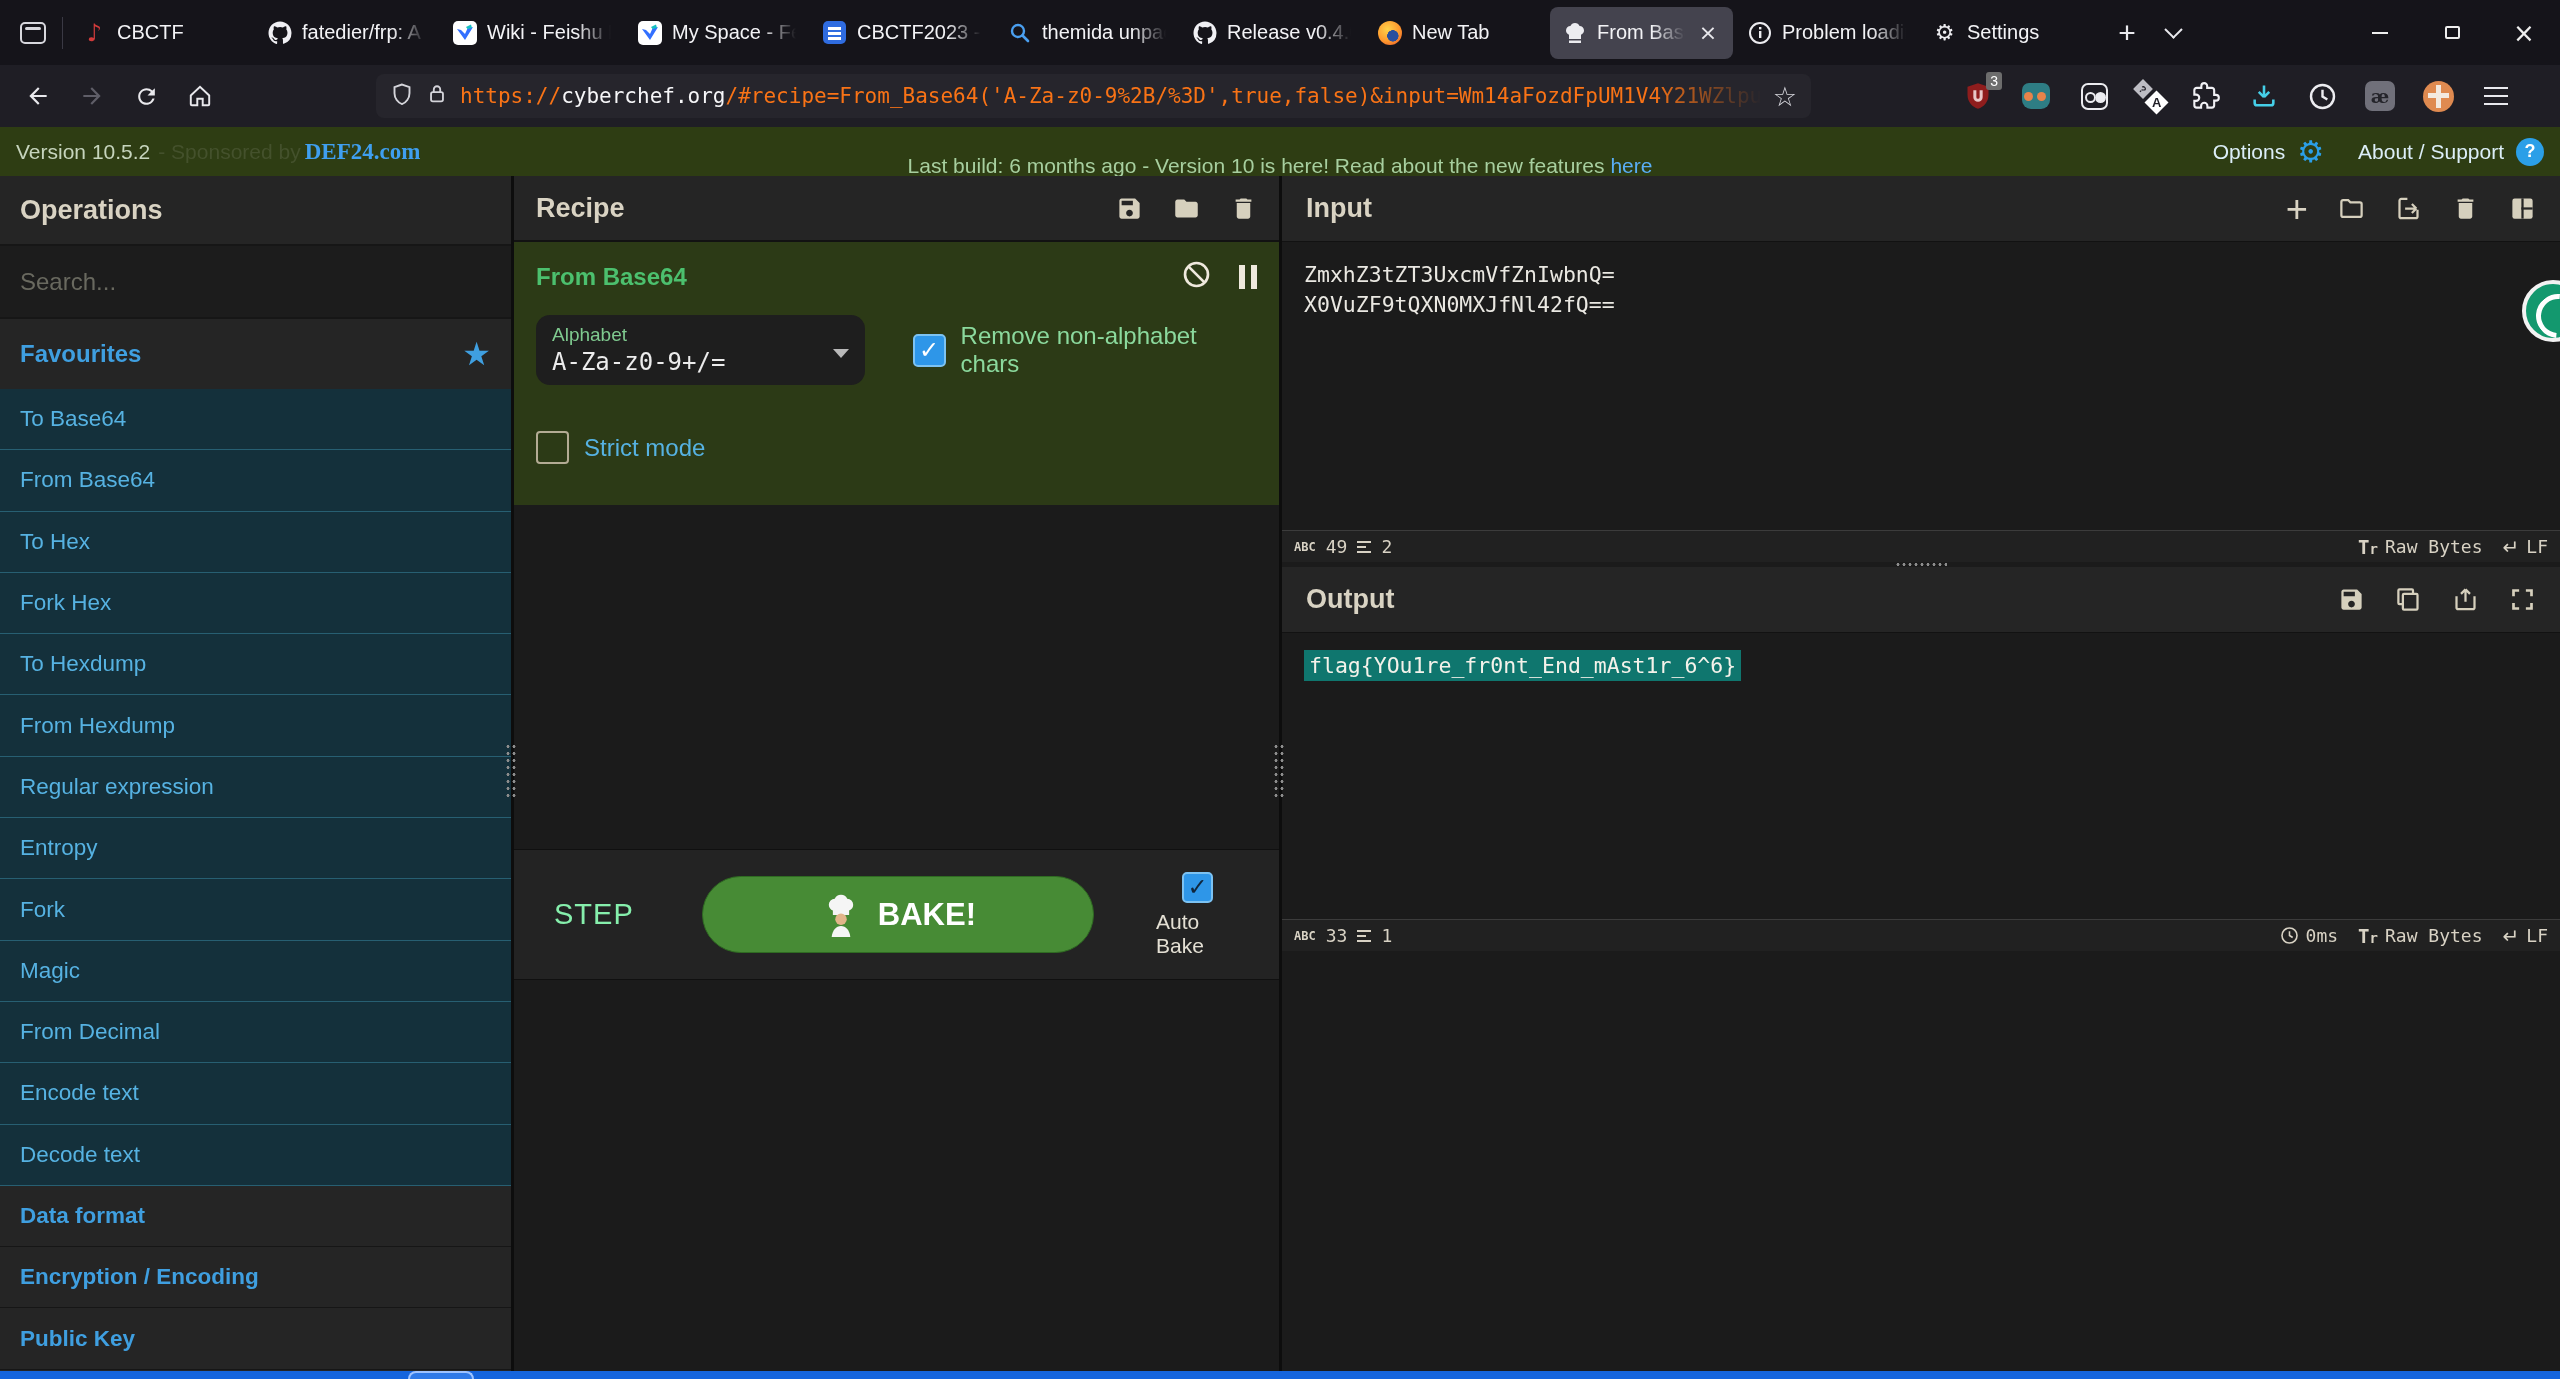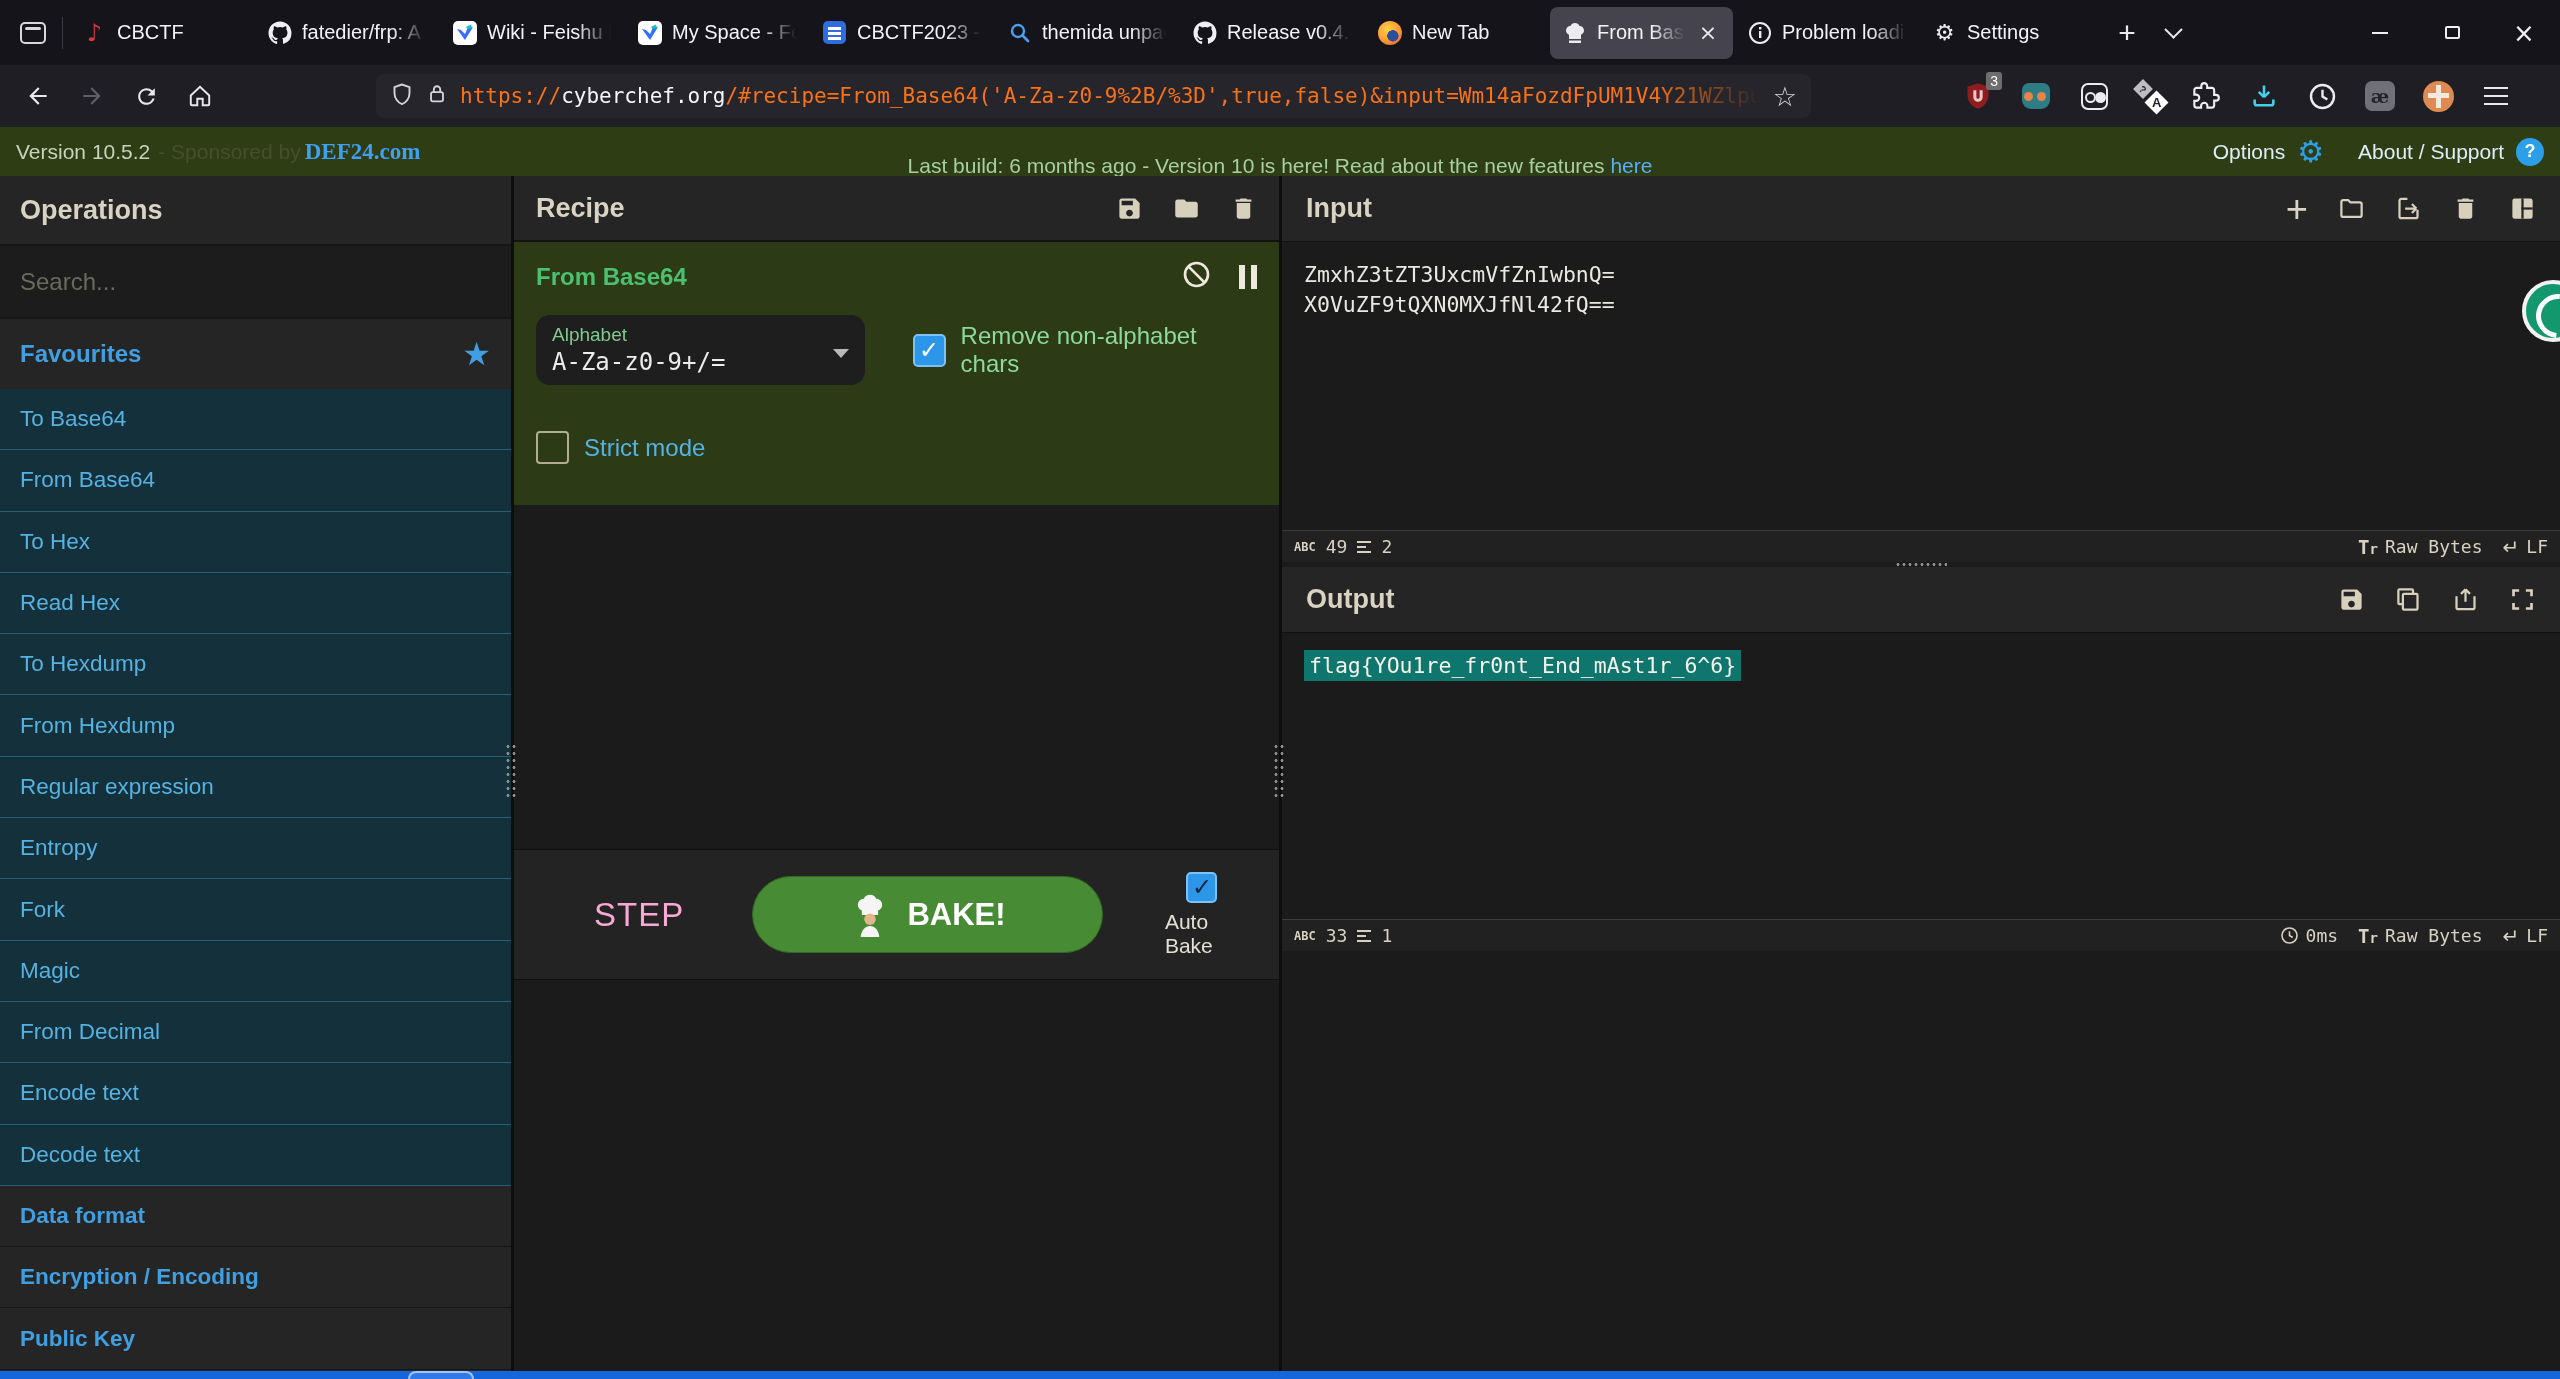--- a/index.html
+++ b/index.html
@@ -126,21 +126,21 @@
     border-right:8px solid transparent; border-top:9px solid #b9b9b9; }
   .chk-row { display:flex; align-items:center; gap:15px; }
   .chk { width:33px; height:33px; border-radius:5px; flex:none; display:flex; align-items:center; justify-content:center; }
   .chk.on { background:#2e96e8; border:2px solid #7cc2f2; color:#fff; font-size:24px; font-weight:bold; }
   .chk.off { background:transparent; border:2.5px solid #b3ab94; border-radius:4px; }
   .chk-label-green { color:#8bd99d; font-size:24px; }
   .chk-label-blue { color:#56b2e2; font-size:24px; }
   .strict-row { margin-top:46px; }
   .bake-bar { position:absolute; top:673px; left:0; width:100%; height:131px; background:#232323;
     border-top:1px solid #101010; border-bottom:1px solid #101010; display:flex; align-items:center; padding:0 40px; }
-  .step-btn { color:#f9a8d4; font-size:33px; letter-spacing:1px;margin-left:40px; }
+  .step-btn { color:#86efac; font-size:29px; letter-spacing:1px; }
   .bake-btn { margin-left:68px; width:458px; height:77px; border-radius:40px; background:#478b35; border:1px solid #2f6b22;
     display:flex; align-items:center; justify-content:center; gap:16px; color:#fff; font-size:31px; font-weight:bold; }
   .autobake { margin-left:62px; display:flex; flex-direction:column; align-items:center; gap:7px; }
   .autobake .chk.on { width:31px; height:31px; color:#10263c; }
   .autobake-label { color:#e4e0d4; font-size:21px; }
 
   
   .io-header { height:66px; background:#252525; border-bottom:1px solid #121212; display:flex; align-items:center;
     padding:0 24px; font-size:27px; font-weight:bold; color:#d9d3c3; }
   .in-content { height:288px; padding:18px 22px; position:relative; font-size:21.5px; line-height:30px; color:#eae8e2; }
@@ -402,21 +402,21 @@
       <input placeholder="Search..." style="">
     </div>
     <div class="ops-fav">
       <span>Favourites</span>
       <span class="star sym">★</span>
     </div>
     <div class="ops-list">
       <div class="op-item">To Base64</div>
       <div class="op-item">From Base64</div>
       <div class="op-item">To Hex</div>
-      <div class="op-item">Read Hex</div>
+      <div class="op-item">Fork Hex</div>
       <div class="op-item">To Hexdump</div>
       <div class="op-item">From Hexdump</div>
       <div class="op-item">Regular expression</div>
       <div class="op-item">Entropy</div>
       <div class="op-item">Fork</div>
       <div class="op-item">Magic</div>
       <div class="op-item">From Decimal</div>
       <div class="op-item">Encode text</div>
       <div class="op-item">Decode text</div>
       <div class="op-cat">Data format</div>

